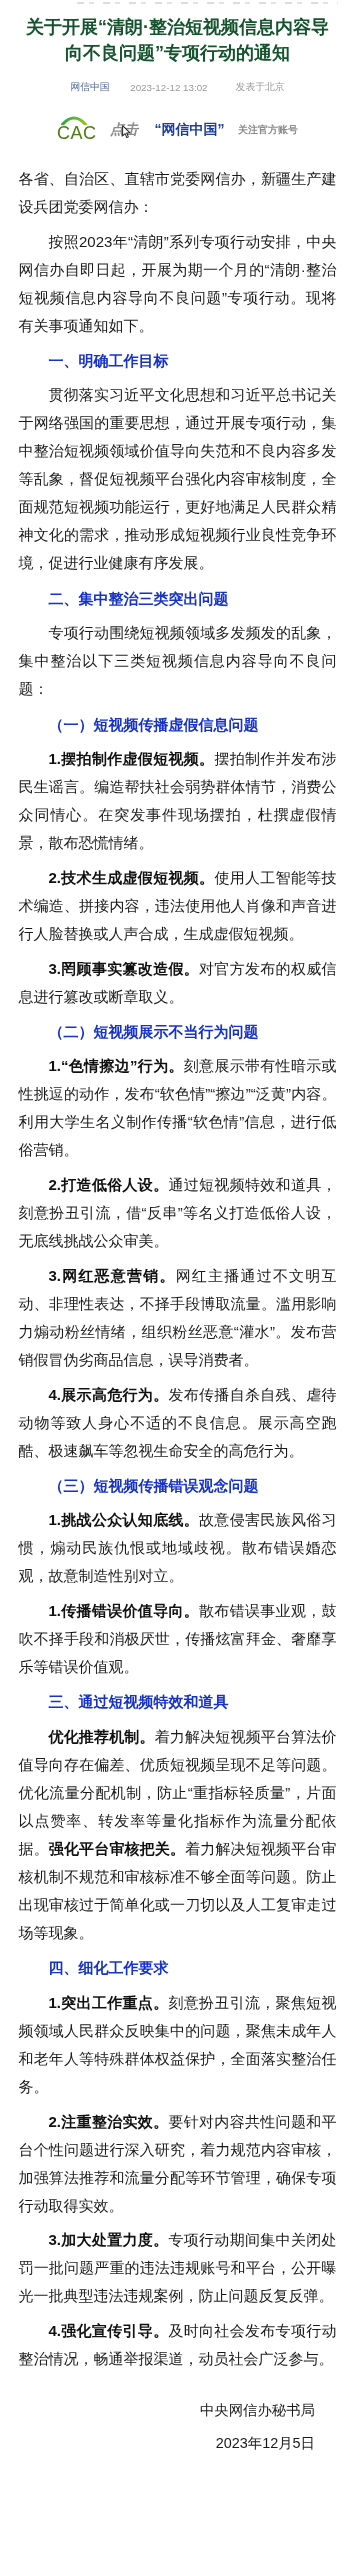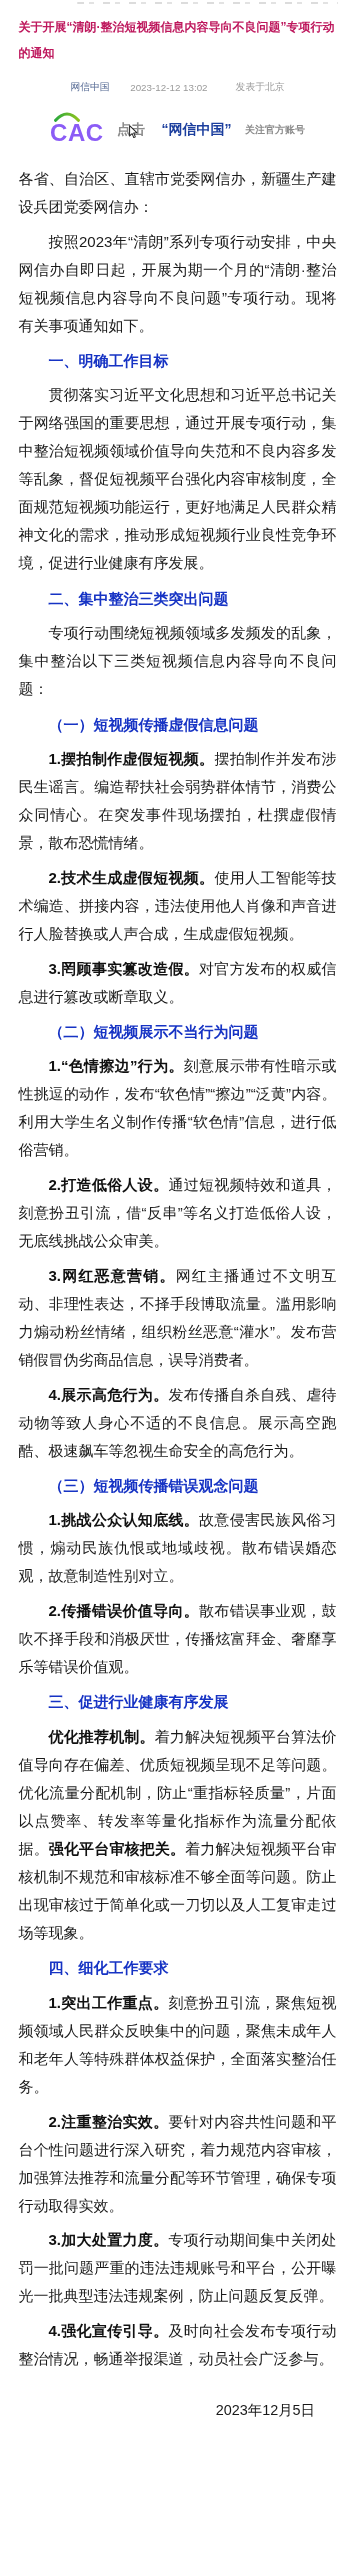--- a/index.html
+++ b/index.html
@@ -4,32 +4,32 @@
 <style>
   html,body{margin:0;padding:0;background:#ffffff;}
   body{font-family:"Liberation Sans", sans-serif;}
   .page{position:relative;width:355px;height:2640px;margin:0 auto;background:#fff;overflow:hidden;color:#1a1a1a;}
 
   
   .crop-remnant{height:5.2px;overflow:hidden;position:relative;}
   .crop-remnant::before{content:"";position:absolute;left:77px;right:17.5px;top:1.5px;height:2.6px;opacity:.5;border-radius:1px;
     background:repeating-linear-gradient(90deg,#b9b9b9 0 6.7px,transparent 6.7px 12.4px,#c6c6c6 12.4px 17px,transparent 17px 26px);}
 
-  .title{margin:9.3px 18.5px 0;font-size:12px;line-height:26px;font-weight:700;color:#be185d;}
+  .title{margin:9.3px 18.5px 0;font-size:18px;line-height:26px;font-weight:700;color:#14532d;text-align:center;}
 
   .byline{display:flex;align-items:center;margin:14.4px 18.5px 0;font-size:9.8px;white-space:nowrap;justify-content:center;}
   .byline .account{color:#576b95;margin-right:20.6px;cursor:pointer;}
   .byline .datetime{color:#9a9a9a;margin-right:28px;}
   .byline .location{color:#9a9a9a;}
 
   .banner{margin-top:17.5px;height:38px;display:flex;align-items:center;justify-content:center;gap:13.4px;cursor:pointer;}
   .cac-logo{position:relative;display:inline-block;padding-top:6.2px;}
   .cac-arc{position:absolute;top:-1px;left:2.1px;}
-  .cac-text{font-size:24px;font-weight:700;color:#8b5cf6;letter-spacing:0.5px;}
-  .banner-prefix{position:relative;color:#8c8c8c;font-size:14px;font-weight:700;padding-right:3.1px;}
+  .cac-text{font-size:18px;font-weight:400;color:#4d7c0f;letter-spacing:0.5px;}
+  .banner-prefix{position:relative;color:#8c8c8c;font-size:14px;font-weight:700;padding-right:3.1px;font-style:italic;}
   .cursor-icon{position:absolute;left:10.3px;top:4.1px;}
   .banner-account{color:#1c3f9e;font-size:14px;font-weight:700;text-align:center;}
   .banner-suffix{color:#8c8c8c;font-size:10px;font-weight:700;}
 
   .article{padding:15.5px 18.5px 0;}
   .blk{margin:0 0 6.7px;font-size:15px;line-height:28px;text-align:justify;text-indent:2em;color:#1a1a1a;font-weight:400;}
   .blk strong{font-weight:700;color:#111;}
   .blk.address{text-indent:0;}
   .blk.h,.blk.sub{color:#1633c4;font-weight:700;margin-top:7.2px;}
 
@@ -85,28 +85,29 @@
       <p class="blk para"><strong>1.摆拍制作虚假短视频。</strong><span>摆拍制作并发布涉民生谣言。编造帮扶社会弱势群体情节，消费公众同情心。在突发事件现场摆拍，杜撰虚假情景，散布恐慌情绪。</span></p>
       <p class="blk para"><strong>2.技术生成虚假短视频。</strong><span>使用人工智能等技术编造、拼接内容，违法使用他人肖像和声音进行人脸替换或人声合成，生成虚假短视频。</span></p>
       <p class="blk para"><strong>3.罔顾事实篡改造假。</strong><span>对官方发布的权威信息进行篡改或断章取义。</span></p>
       <p class="blk sub"><span>（二）短视频展示不当行为问题</span></p>
       <p class="blk para"><strong>1.“色情擦边”行为。</strong><span>刻意展示带有性暗示或性挑逗的动作，发布“软色情”“擦边”“泛黄”内容。利用大学生名义制作传播“软色情”信息，进行低俗营销。</span></p>
       <p class="blk para"><strong>2.打造低俗人设。</strong><span>通过短视频特效和道具，刻意扮丑引流，借“反串”等名义打造低俗人设，无底线挑战公众审美。</span></p>
       <p class="blk para"><strong>3.网红恶意营销。</strong><span>网红主播通过不文明互动、非理性表达，不择手段博取流量。滥用影响力煽动粉丝情绪，组织粉丝恶意“灌水”。发布营销假冒伪劣商品信息，误导消费者。</span></p>
       <p class="blk para"><strong>4.展示高危行为。</strong><span>发布传播自杀自残、虐待动物等致人身心不适的不良信息。展示高空跑酷、极速飙车等忽视生命安全的高危行为。</span></p>
       <p class="blk sub"><span>（三）短视频传播错误观念问题</span></p>
       <p class="blk para"><strong>1.挑战公众认知底线。</strong><span>故意侵害民族风俗习惯，煽动民族仇恨或地域歧视。散布错误婚恋观，故意制造性别对立。</span></p>
-      <p class="blk para"><strong>2.传播错误价值导向。</strong><span>散布错误事业观，鼓吹不择手段和消极厌世，传播炫富拜金、奢靡享乐等错误价值观。</span></p>
-      <p class="blk h"><span>三、促进行业健康有序发展</span></p>
+      <p class="blk para"><strong>1.传播错误价值导向。</strong><span>散布错误事业观，鼓吹不择手段和消极厌世，传播炫富拜金、奢靡享乐等错误价值观。</span></p>
+      <p class="blk h"><span>三、通过短视频特效和道具</span></p>
       <p class="blk para"><strong>优化推荐机制。</strong><span>着力解决短视频平台算法价值导向存在偏差、优质短视频呈现不足等问题。优化流量分配机制，防止“重指标轻质量”，片面以点赞率、转发率等量化指标作为流量分配依据。</span><strong>强化平台审核把关。</strong><span>着力解决短视频平台审核机制不规范和审核标准不够全面等问题。防止出现审核过于简单化或一刀切以及人工复审走过场等现象。</span></p>
       <p class="blk h"><span>四、细化工作要求</span></p>
       <p class="blk para"><strong>1.突出工作重点。</strong><span>刻意扮丑引流，聚焦短视频领域人民群众反映集中的问题，聚焦未成年人和老年人等特殊群体权益保护，全面落实整治任务。</span></p>
       <p class="blk para"><strong>2.注重整治实效。</strong><span>要针对内容共性问题和平台个性问题进行深入研究，着力规范内容审核，加强算法推荐和流量分配等环节管理，确保专项行动取得实效。</span></p>
       <p class="blk para"><strong>3.加大处置力度。</strong><span>专项行动期间集中关闭处罚一批问题严重的违法违规账号和平台，公开曝光一批典型违法违规案例，防止问题反复反弹。</span></p>
       <p class="blk para"><strong>4.强化宣传引导。</strong><span>及时向社会发布专项行动整治情况，畅通举报渠道，动员社会广泛参与。</span></p>
     </div>
 
   <div class="signature">
+    <div class="org">中央网信办秘书局</div>
     <div class="date">2023年12月5日</div>
   </div>
 
 </div>
 
 
 </body></html>

